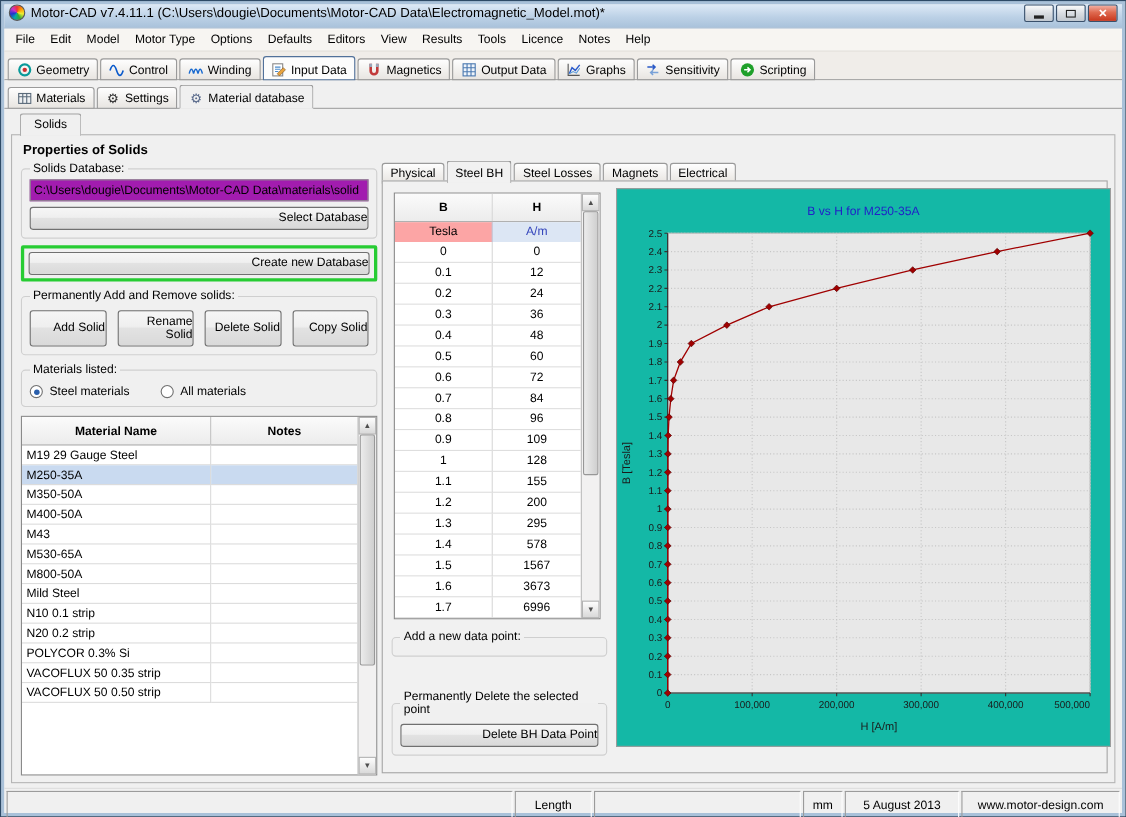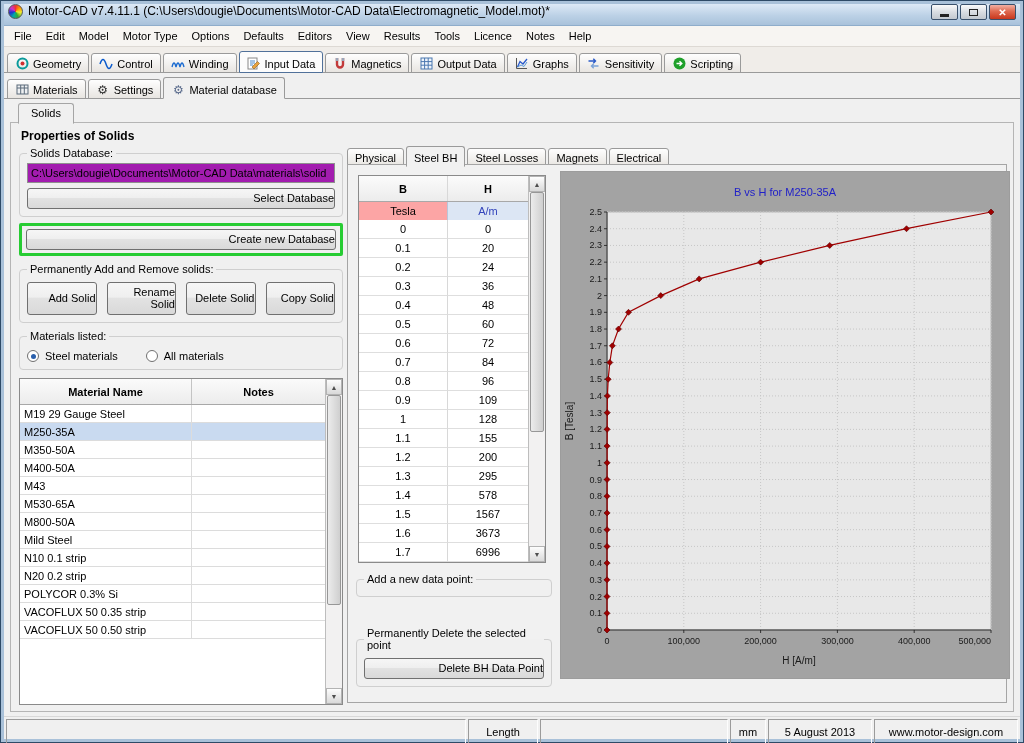--- a/index.html
+++ b/index.html
@@ -100,21 +100,21 @@
   .bh-units{display:flex;height:18px}
   .bh-units .b{background:#fca5a5;border-right:1px solid #b9c6da;display:flex;align-items:center;justify-content:center;width:89px}
   .bh-units .h{background:#dce6f4;color:#3344bb;flex:1;display:flex;align-items:center;justify-content:center}
   .bh-row{display:flex;height:19px}
   .bh-cell{border-bottom:1px solid #dedede;display:flex;align-items:center;justify-content:center}
 
   .group-addpoint{position:absolute;left:8px;top:408px;width:196px}
   .group-delpoint{position:absolute;left:8px;top:462px;width:196px}
   .group-addpoint .btn,.group-delpoint .btn{width:100%;margin-top:3px}
 
-  .chart-panel{position:absolute;left:212px;top:6px;width:450px;height:508px;border:1px solid #9c9c9c;background:#a3a3a3}
+  .chart-panel{position:absolute;left:212px;top:6px;width:450px;height:508px;border:1px solid #9c9c9c;background:#14b8a6}
   .chart-title{color:#2121c8;text-align:center;padding-top:14px;height:32px}
   .chart-panel svg{display:block;margin:0 auto}
   svg text{font-family:"Liberation Sans",sans-serif;fill:#1a1a1a}
 
   
   .statusbar{height:23px;display:flex;gap:2px;padding:2px 2px 2px;background:#f0f0f0;border-top:1px solid #d8d8d8}
   .status-cell{border:1px solid;border-color:#9b9b9b #fdfdfd #fdfdfd #9b9b9b;display:flex;align-items:center;
                justify-content:center;padding:12px 4px;white-space:nowrap}
   .sc-spacer1{flex:1}
   .sc-length{width:70px}
@@ -409,21 +409,21 @@
               <div class="b">Tesla</div>
               <div class="h">A/m</div>
             </div>
             <div id="bh-rows">
                 <div class="bh-row">
                   <div class="bh-cell b">0</div>
                   <div class="bh-cell h">0</div>
                 </div>
                 <div class="bh-row">
                   <div class="bh-cell b">0.1</div>
-                  <div class="bh-cell h">20</div>
+                  <div class="bh-cell h">12</div>
                 </div>
                 <div class="bh-row">
                   <div class="bh-cell b">0.2</div>
                   <div class="bh-cell h">24</div>
                 </div>
                 <div class="bh-row">
                   <div class="bh-cell b">0.3</div>
                   <div class="bh-cell h">36</div>
                 </div>
                 <div class="bh-row">

